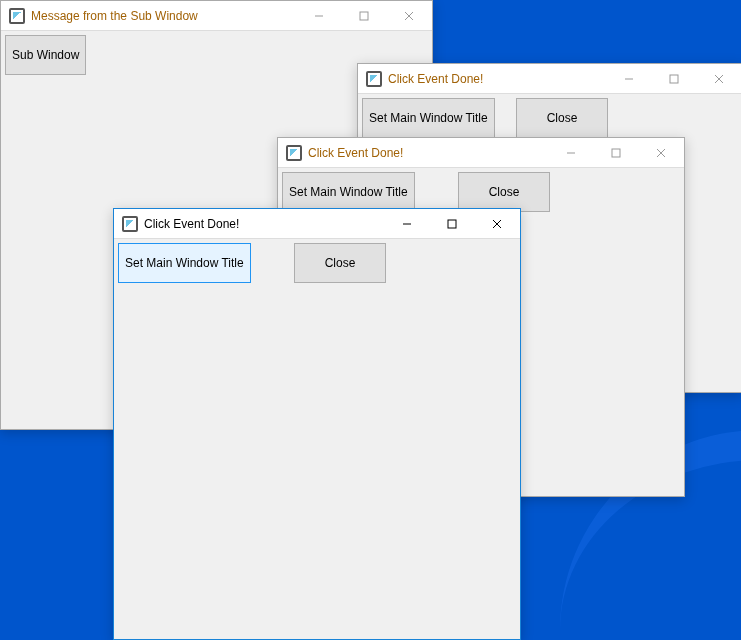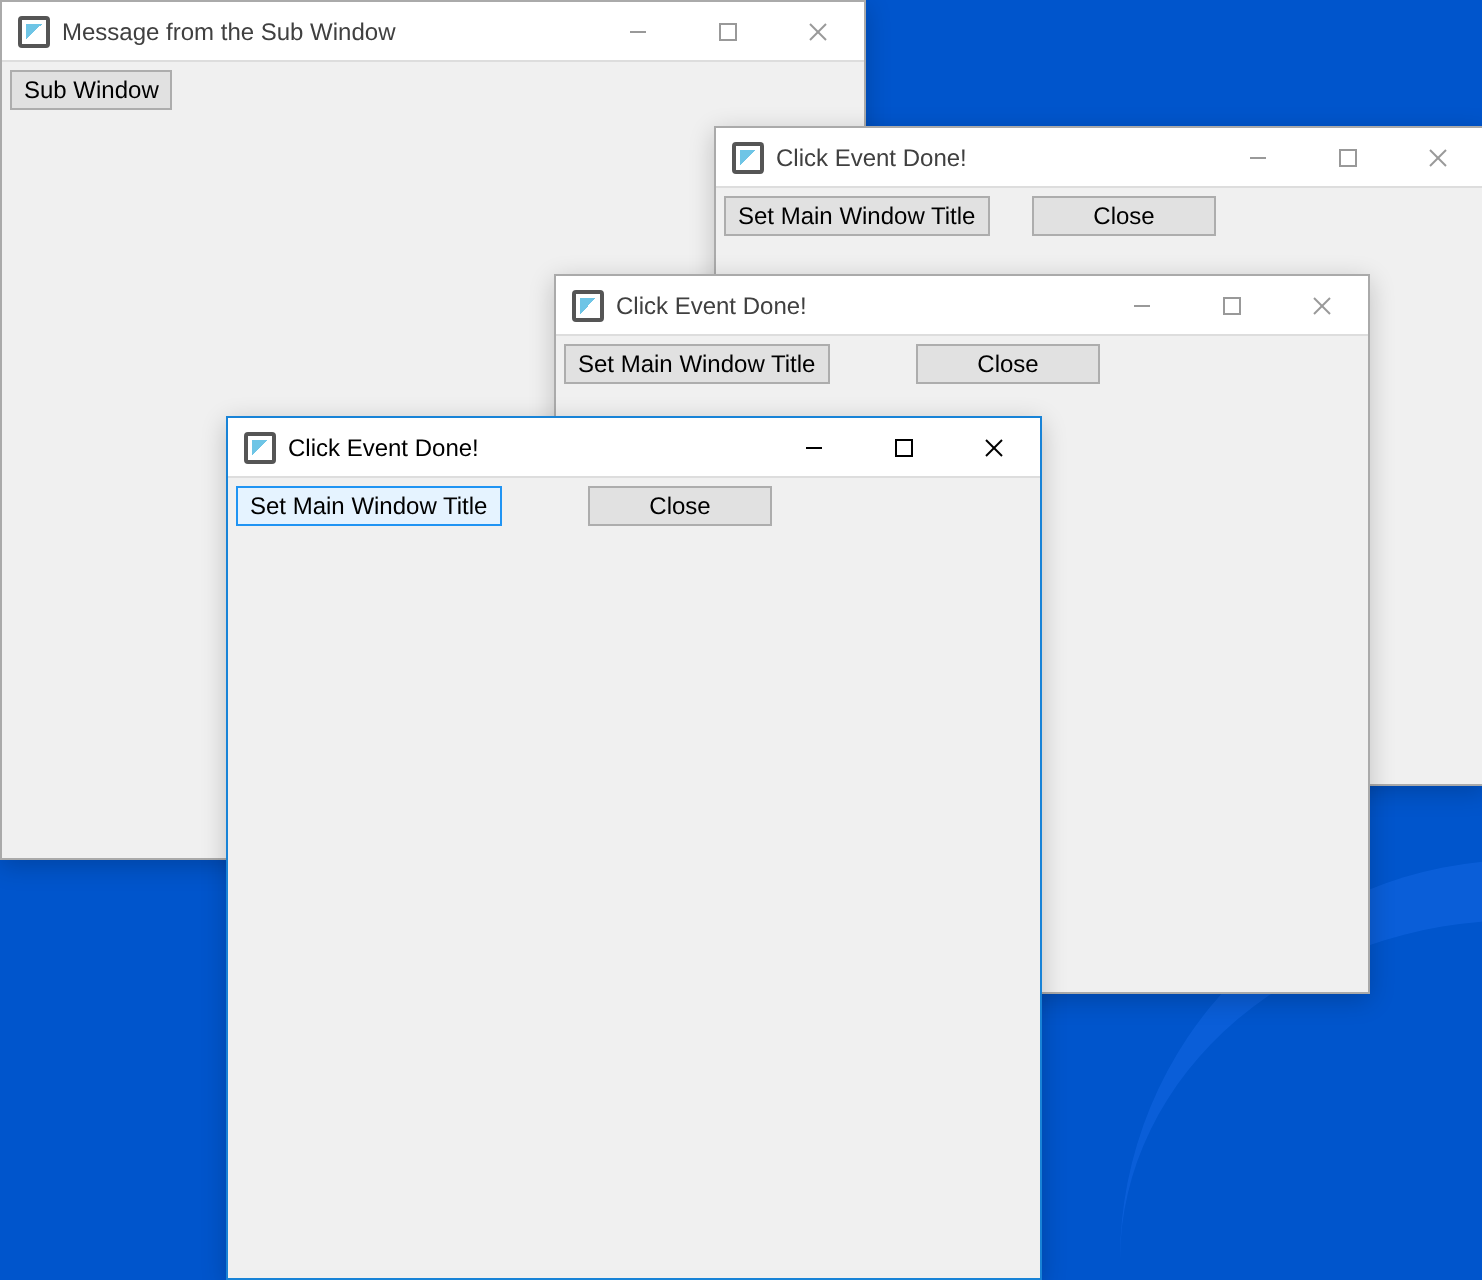--- a/index.html
+++ b/index.html
@@ -54,21 +54,21 @@
     }
     .titlebar .app-icon::after{
       content:"";
       position:absolute; left:2px; top:2px; right:2px; bottom:2px;
       background: linear-gradient(135deg,#6ec5e6 0%, #6ec5e6 50%, transparent 50%);
     }
     .titlebar .title {
       color: #444;
       font-size: 12px;
     }
-    .window.inactive .titlebar .title { color: #404040; }
+    .window.inactive .titlebar .title { color: #a16207; }
     .window.inactive .window-controls .ctrl { color: #888; }
     .window-controls {
       position: absolute;
       right: 0;
       top: 0;
       height: 100%;
       display: flex;
     }
     .window-controls .ctrl {
       width: 45px;
@@ -84,21 +84,21 @@
     .body-area {
       background: #f0f0f0;
       padding: 4px;
       position: relative;
       height: calc(100% - 30px);
     }
     .btn {
       display: inline-block;
       background: #e1e1e1;
       border: 1px solid #adadad;
-      padding: 1px 6px;
+      padding: 11px 6px;
       font-size: 12px;
       line-height: 16px;
       color: #000;
       min-height: 20px;
       text-align: center;
     }
     .btn.primary-highlight {
       border: 1px solid #2094f3;
       background: #e5f3ff;
     }

